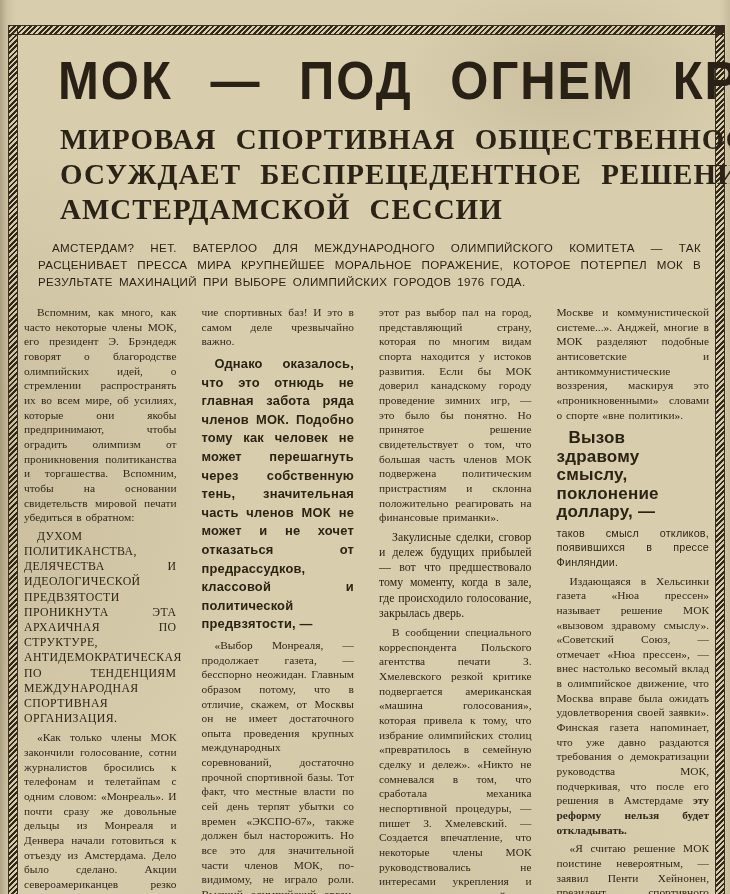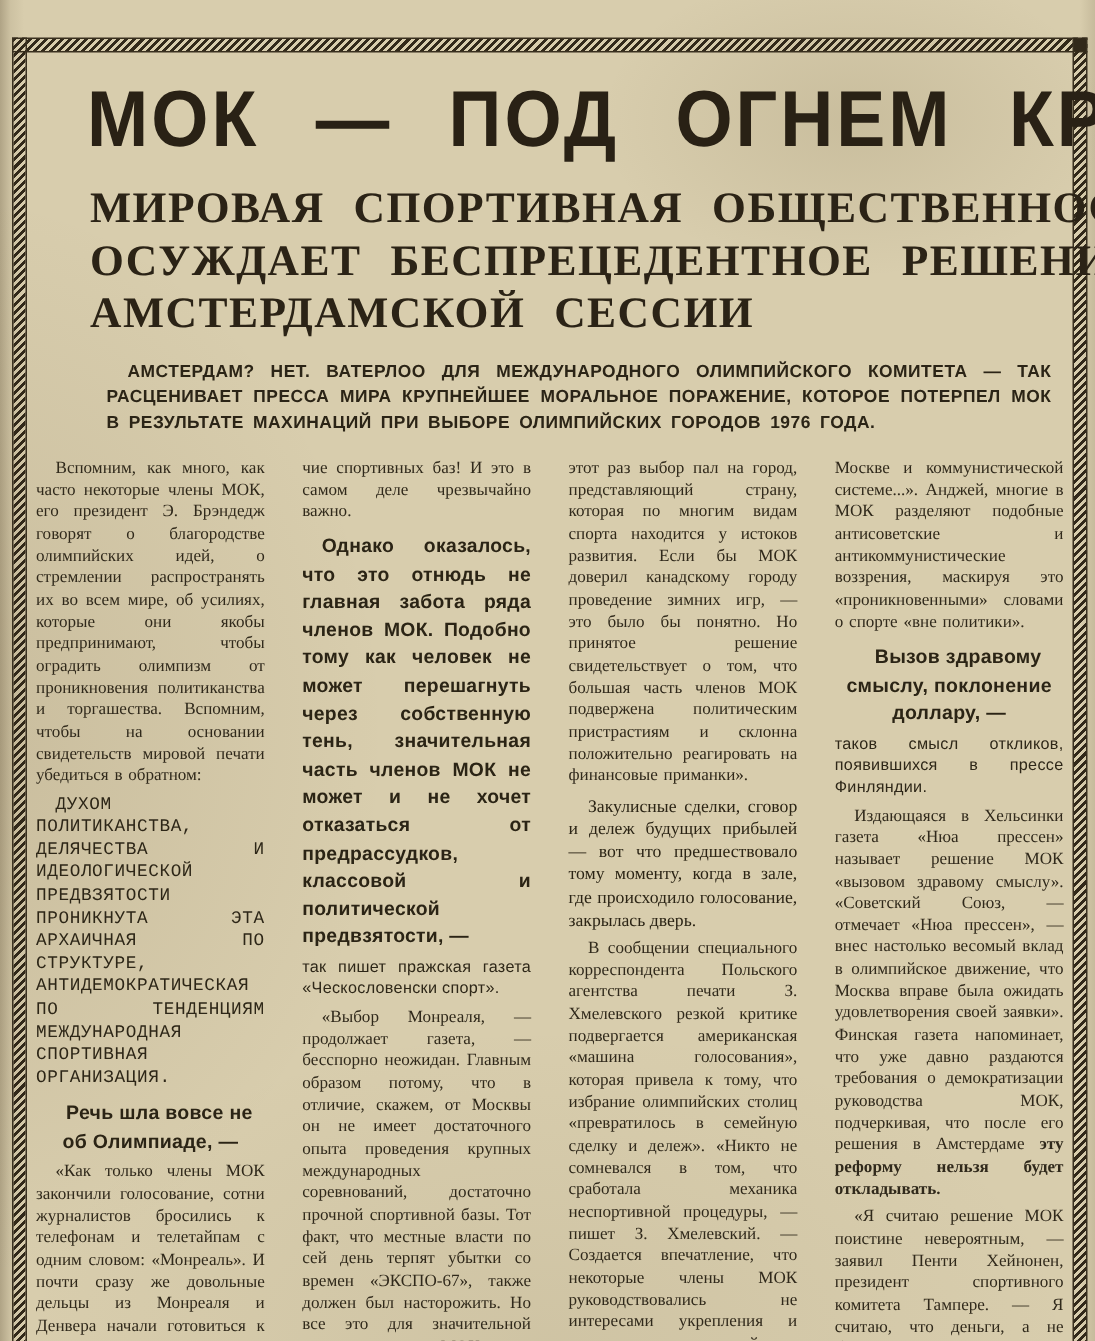--- a/index.html
+++ b/index.html
@@ -45,23 +45,23 @@
     margin:16px 0 0 42px;
     font-weight:bold;
     font-size:29px;
     line-height:35px;
     word-spacing:11px;
     letter-spacing:1px;
     color:#2b2316;
     white-space:nowrap;
   }
   .lede{
-    margin:12px 14px 0 53px;
+    margin:12px 14px 0 20px;
     font-family:"Liberation Sans", sans-serif;
-    font-weight:bold;
+    font-weight:normal;
     font-size:11.6px;
     line-height:17px;
     letter-spacing:.35px;
     word-spacing:2.5px;
     text-align:justify;
     text-indent:14px;
     color:#2b2416;
   }
 
   .columns{
@@ -78,36 +78,36 @@
   .p-body{
     font-family:"Liberation Serif", serif;
     font-size:11.4px;
     line-height:14.65px;
     text-align:justify;
     text-indent:13px;
     word-spacing:1px;
     color:#30291b;
   }
   .p-caps{
-    font-family:Liberation Mono, monospace;
+    font-family:Liberation Serif, serif;
     font-size:11.8px;
     line-height:15.2px;
     text-align:justify;
     text-indent:13px;
     letter-spacing:.4px;
     color:#2d2617;
     margin-top:1px !important;
   }
   .p-lead-bold-sans{
     font-family:"Liberation Sans", sans-serif;
     font-weight:bold;
-    font-size:13px;
+    font-size:17px;
     line-height:18.5px;
     text-indent:12px;
-    text-align:center;
+    text-align:left;
     letter-spacing:.2px;
     color:#2b2415;
     margin-top:7px !important;
   }
   .p-bold-sans-body{
     font-family:"Liberation Sans", sans-serif;
     font-weight:bold;
     font-size:12.9px;
     line-height:18.6px;
     text-align:justify;
@@ -158,27 +158,25 @@
       <div>ОСУЖДАЕТ БЕСПРЕЦЕДЕНТНОЕ РЕШЕНИЕ</div>
       <div>АМСТЕРДАМСКОЙ СЕССИИ</div>
     </div>
 
     <div class="lede">АМСТЕРДАМ? НЕТ. ВАТЕРЛОО ДЛЯ МЕЖДУНАРОДНОГО ОЛИМПИЙСКОГО КОМИТЕТА — ТАК РАСЦЕНИВАЕТ ПРЕССА МИРА КРУПНЕЙШЕЕ МОРАЛЬНОЕ ПОРАЖЕНИЕ, КОТОРОЕ ПОТЕРПЕЛ МОК В РЕЗУЛЬТАТЕ МАХИНАЦИЙ ПРИ ВЫБОРЕ ОЛИМПИЙСКИХ ГОРОДОВ 1976 ГОДА.</div>
 
     <div class="columns">
       <div class="col">
           <p class="p-body">Вспомним, как много, как часто некоторые члены МОК, его президент Э. Брэндедж говорят о благородстве олимпийских идей, о стремлении распространять их во всем мире, об усилиях, которые они якобы предпринимают, чтобы оградить олимпизм от проникновения политиканства и торгашества. Вспомним, чтобы на основании свидетельств мировой печати убедиться в обратном:</p>
           <p class="p-caps">ДУХОМ ПОЛИТИКАНСТВА, ДЕЛЯЧЕСТВА И ИДЕОЛОГИЧЕСКОЙ ПРЕДВЗЯТОСТИ ПРОНИКНУТА ЭТА АРХАИЧНАЯ ПО СТРУКТУРЕ, АНТИДЕМОКРАТИЧЕСКАЯ ПО ТЕНДЕНЦИЯМ МЕЖДУНАРОДНАЯ СПОРТИВНАЯ ОРГАНИЗАЦИЯ.</p>
-          <p class="p-lead-bold-sans">Речь шла вовсе не об Олимпиаде, —</p>
           <p class="p-body">«Как только члены МОК закончили голосование, сотни журналистов бросились к телефонам и телетайпам с одним словом: «Монреаль». И почти сразу же довольные дельцы из Монреаля и Денвера начали готовиться к отъезду из Амстердама. Дело было сделано. Акции североамериканцев резко подскочили: совсем как в олимпийском лозунге — «Быстрее! Выше! Сильнее». Престарелые «вершители» судеб спортивного мира решали проблемы, весьма отдаленно связанные с олимпийскими играми. МОК—единственная в мире организация, состав которой за последние десятилетия существенно не изменился. Ничего удивительного, что такое решение принял орган, где заседают князья, миллионеры и маршалы. Парадоксально, что</p>
         </div>
       <div class="col">
           <p class="p-body noindent">чие спортивных баз! И это в самом деле чрезвычайно важно.</p>
           <p class="p-bold-sans-body">Однако оказалось, что это отнюдь не главная забота ряда членов МОК. Подобно тому как человек не может перешагнуть через собственную тень, значительная часть членов МОК не может и не хочет отказаться от предрассудков, классовой и политической предвзятости, —</p>
-          <p class="p-attr-sans">так пишет пражская газета «Ческословенски спорт».</p>
           <p class="p-body">«Выбор Монреаля, — продолжает газета, — бесспорно неожидан. Главным образом потому, что в отличие, скажем, от Москвы он не имеет достаточного опыта проведения крупных международных соревнований, достаточно прочной спортивной базы. Тот факт, что местные власти по сей день терпят убытки со времен «ЭКСПО-67», также должен был насторожить. Но все это для значительной части членов МОК, по-видимому, не играло роли. Высший олимпийский орган, за демократизацию которого в течение десятилетий ведется упорный бой, все еще состоит из лиц, связанных с прошлым, отказывающихся признать право социалистического государства на организацию Олимпиады. Вполне очевидно, что, если бы голосование проходило в органе, сформированном по демократическому принципу, решение было бы иным уже потому, что вклад социалистических стран, Советского Союза в олимпийское движение является решающим. Американская интервенция в Камбодже, вызвавшая бурю негодования, во всем ми-</p>
         </div>
       <div class="col">
           <p class="p-body noindent">этот раз выбор пал на город, представляющий страну, которая по многим видам спорта находится у истоков развития. Если бы МОК доверил канадскому городу проведение зимних игр, — это было бы понятно. Но принятое решение свидетельствует о том, что большая часть членов МОК подвержена политическим пристрастиям и склонна положительно реагировать на финансовые приманки».</p>
           <p class="p-bold-serif">Закулисные сделки, сговор и дележ будущих прибылей — вот что предшествовало тому моменту, когда в зале, где происходило голосование, закрылась дверь.</p>
           <p class="p-body">В сообщении специального корреспондента Польского агентства печати З. Хмелевского резкой критике подвергается американская «машина голосования», которая привела к тому, что избрание олимпийских столиц «превратилось в семейную сделку и дележ». «Никто не сомневался в том, что сработала механика неспортивной процедуры, — пишет З. Хмелевский. — Создается впечатление, что некоторые члены МОК руководствовались не интересами укрепления и развития олимпийского движения, а собственными симпатиями и антипатиями». Он отмечает далее, что Москва боролась за право проведения Олимпиад спортивно, соблюдая дух и букву Олимпийской хартии, в то время как Лос-Анджелес и Монреаль еще в феврале нынешнего года были предупреждены за миллионные «допинги», потраченные на «олимпийскую рекламу», на то, чтобы позднее прибыльно сбывать свою продукцию под сенью пяти олимпийских колец.</p>
         </div>
       <div class="col">
           <p class="p-body noindent">Москве и коммунистической системе...». Анджей, многие в МОК разделяют подобные антисоветские и антикоммунистические воззрения, маскируя это «проникновенными» словами о спорте «вне политики».</p>
           <p class="p-lead-bold-sans">Вызов здравому смыслу, поклонение доллару, —</p>

